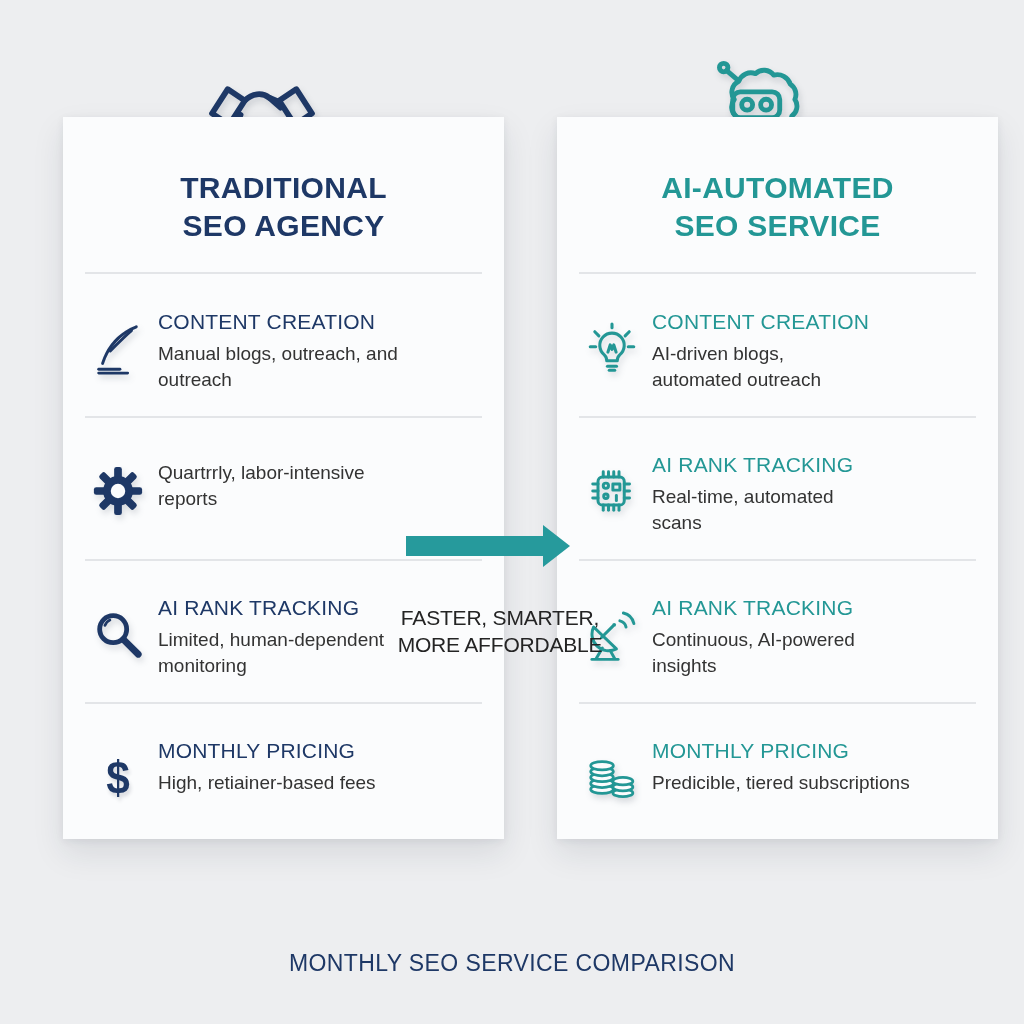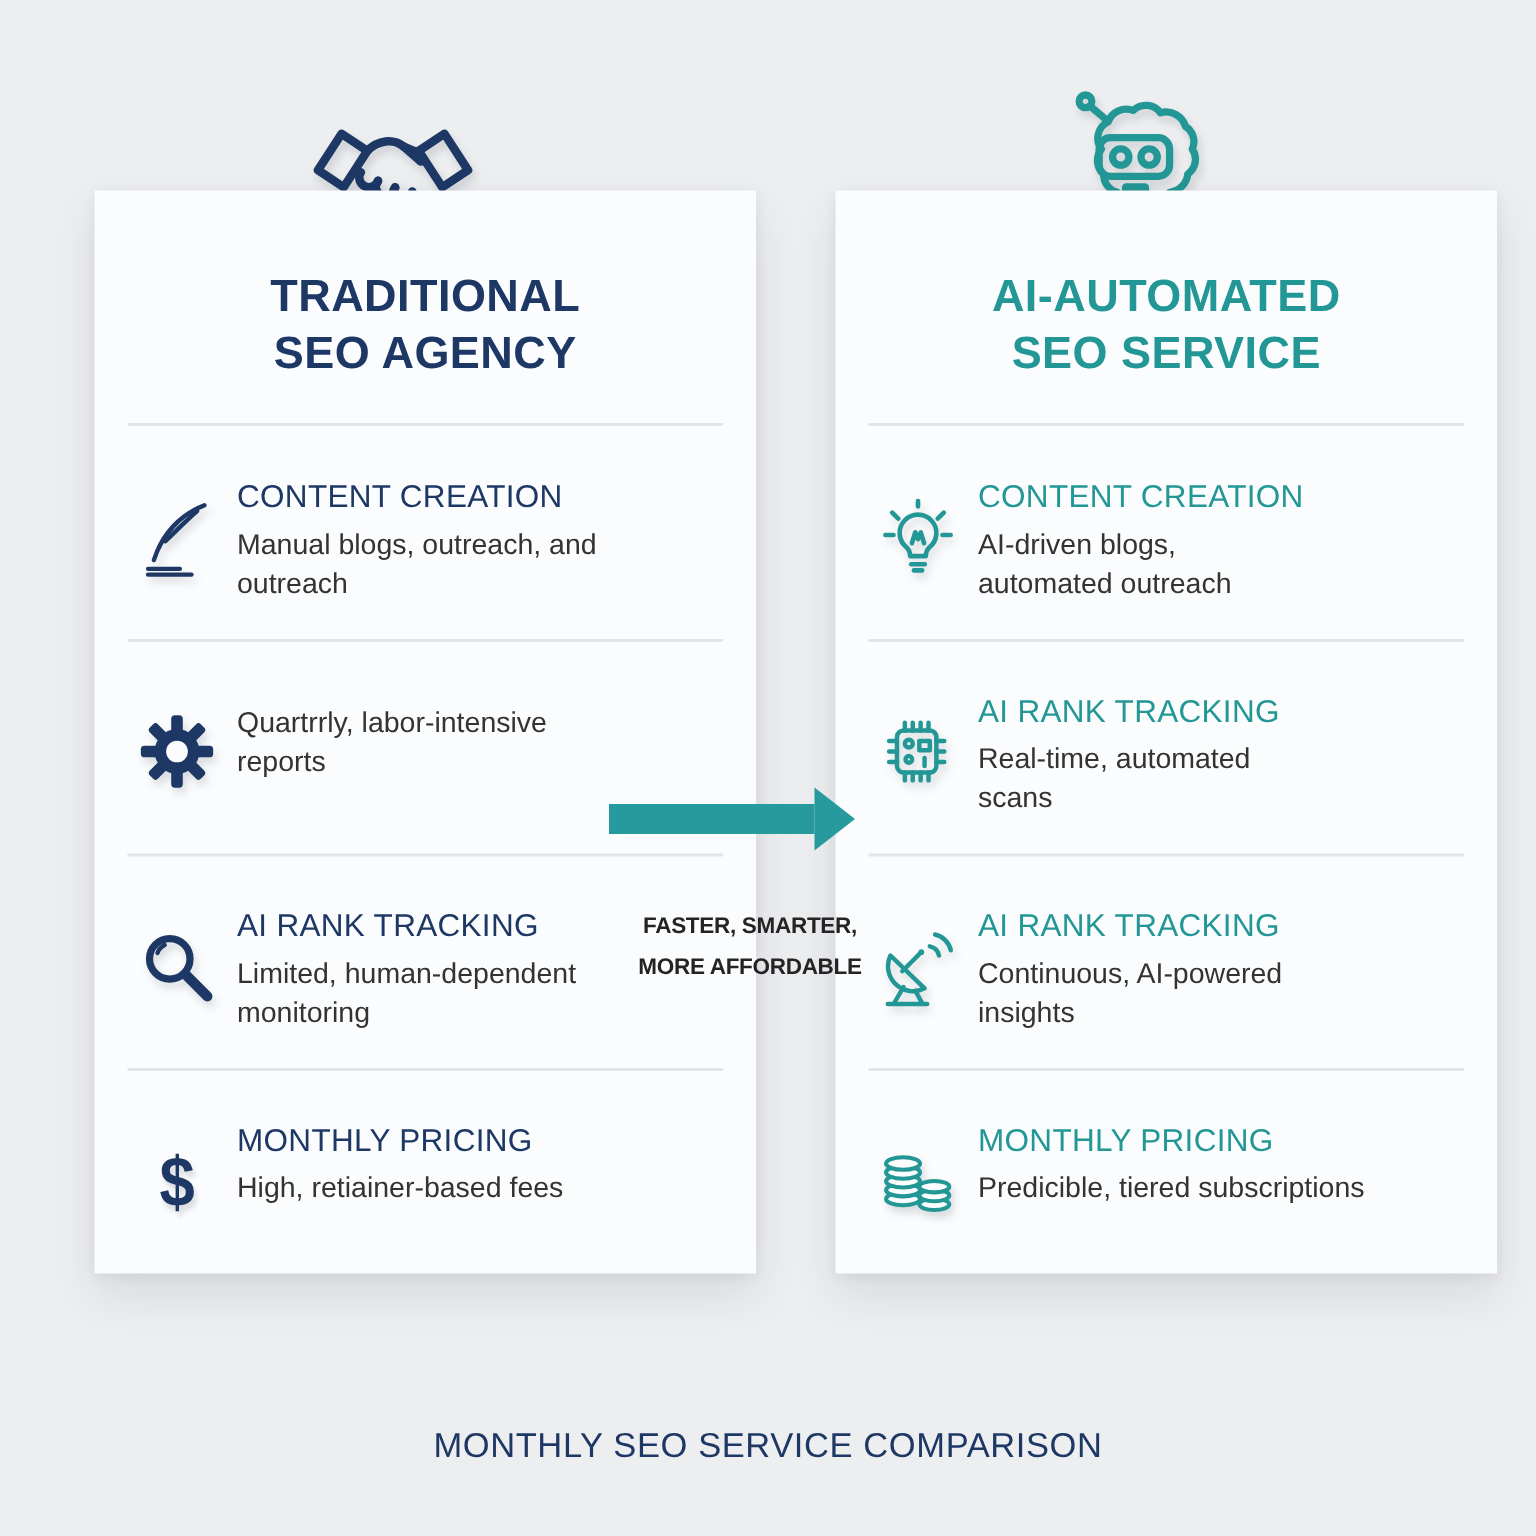--- a/index.html
+++ b/index.html
@@ -2,21 +2,21 @@
 <html style="--bg: #edeef0; --card: #fbfcfd; --navy: #1e3866; --teal: #239795; --arrow: #269a9c; --text: #333333; --dark: #242424; --divider: #e3e5e8;"><head>
 <meta charset="utf-8">
 <style>
   html,body { margin:0; padding:0; }
   .stage {
     position:relative; width:1024px; height:1024px;
     background:var(--bg); overflow:hidden;
     font-family:"Liberation Sans", sans-serif;
   }
   .card {
-    position:absolute; top:127px; width:441px; height:722px;
+    position:absolute; top:117px; width:441px; height:722px;
     background:var(--card);
     box-shadow:0 14px 30px rgba(30,40,60,.10), 0 2px 8px rgba(30,40,60,.07);
   }
   .card.left  { left:63px; }
   .card.right { left:557px; }
 
   .card-title {
     position:absolute; top:52px; left:0; right:0;
     text-align:center; font-weight:700; font-size:30px; line-height:38px;
     letter-spacing:.3px;
@@ -55,21 +55,21 @@
     position:absolute; left:406px; top:536px; width:137px; height:20px;
     background:var(--arrow);
   }
   .arrow-head {
     position:absolute; left:543px; top:525px; width:0; height:0;
     border-top:21px solid transparent; border-bottom:21px solid transparent;
     border-left:27px solid var(--arrow);
   }
   .mid-label {
     position:absolute; left:392px; top:604px; width:216px;
-    text-align:center; font-weight:700; font-size:15px; line-height:27px;
+    text-align:center; font-weight:400; font-size:21px; line-height:27px;
     color:var(--dark); letter-spacing:-0.2px;
   }
 
   .footer-title {
     position:absolute; left:0; right:0; top:950px;
     text-align:center; font-size:23px; font-weight:400;
     color:var(--navy); letter-spacing:.4px;
   }
 
   .dollar {

